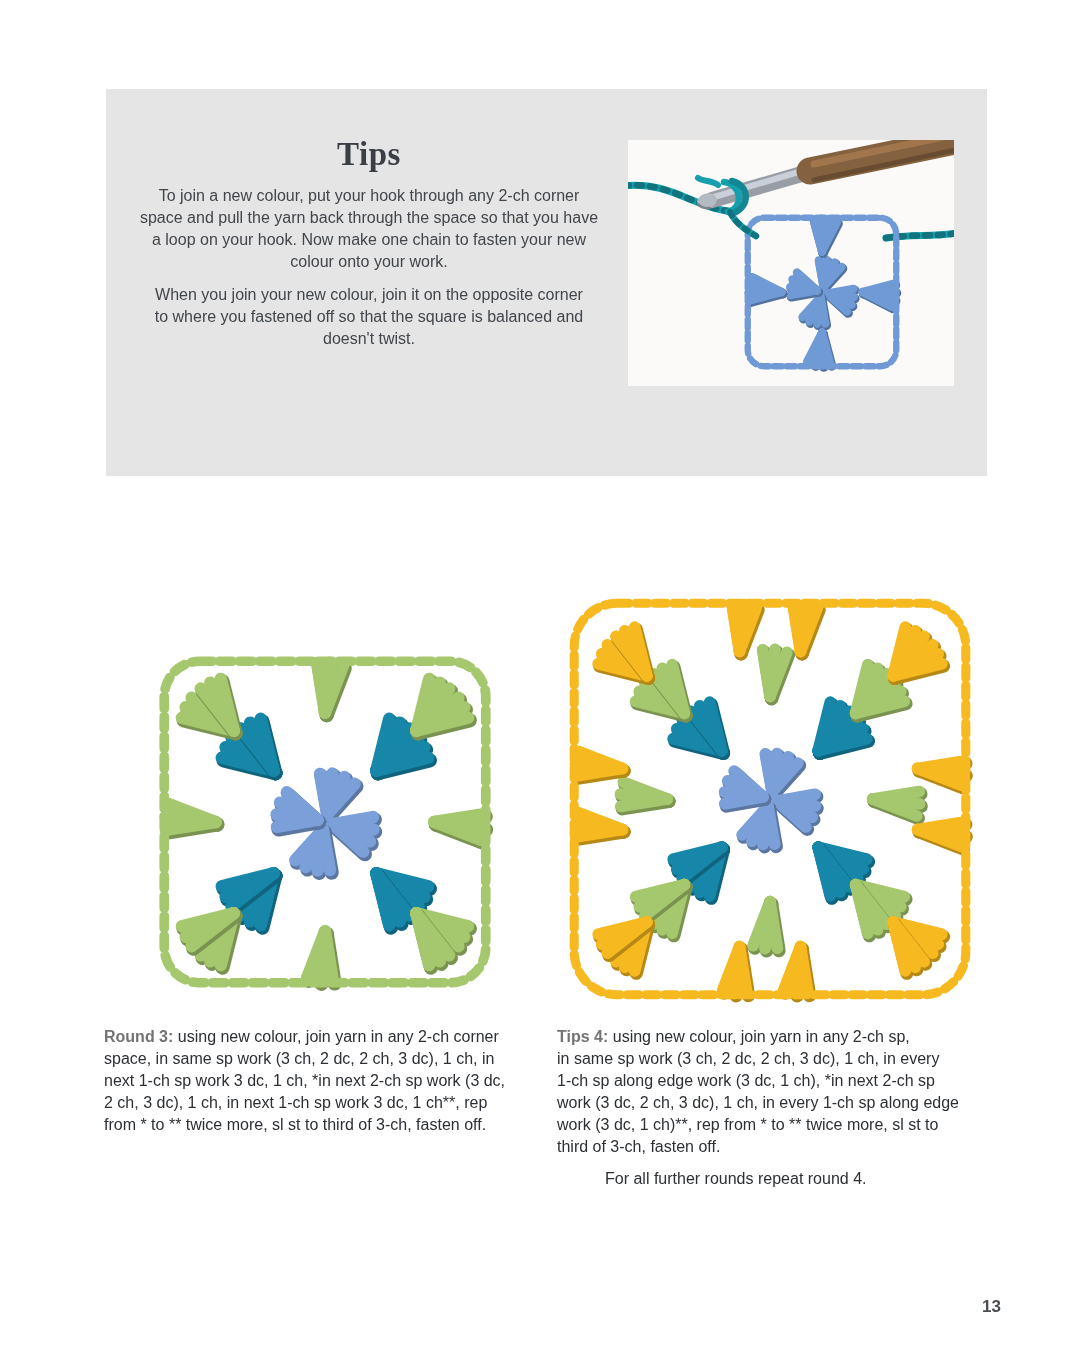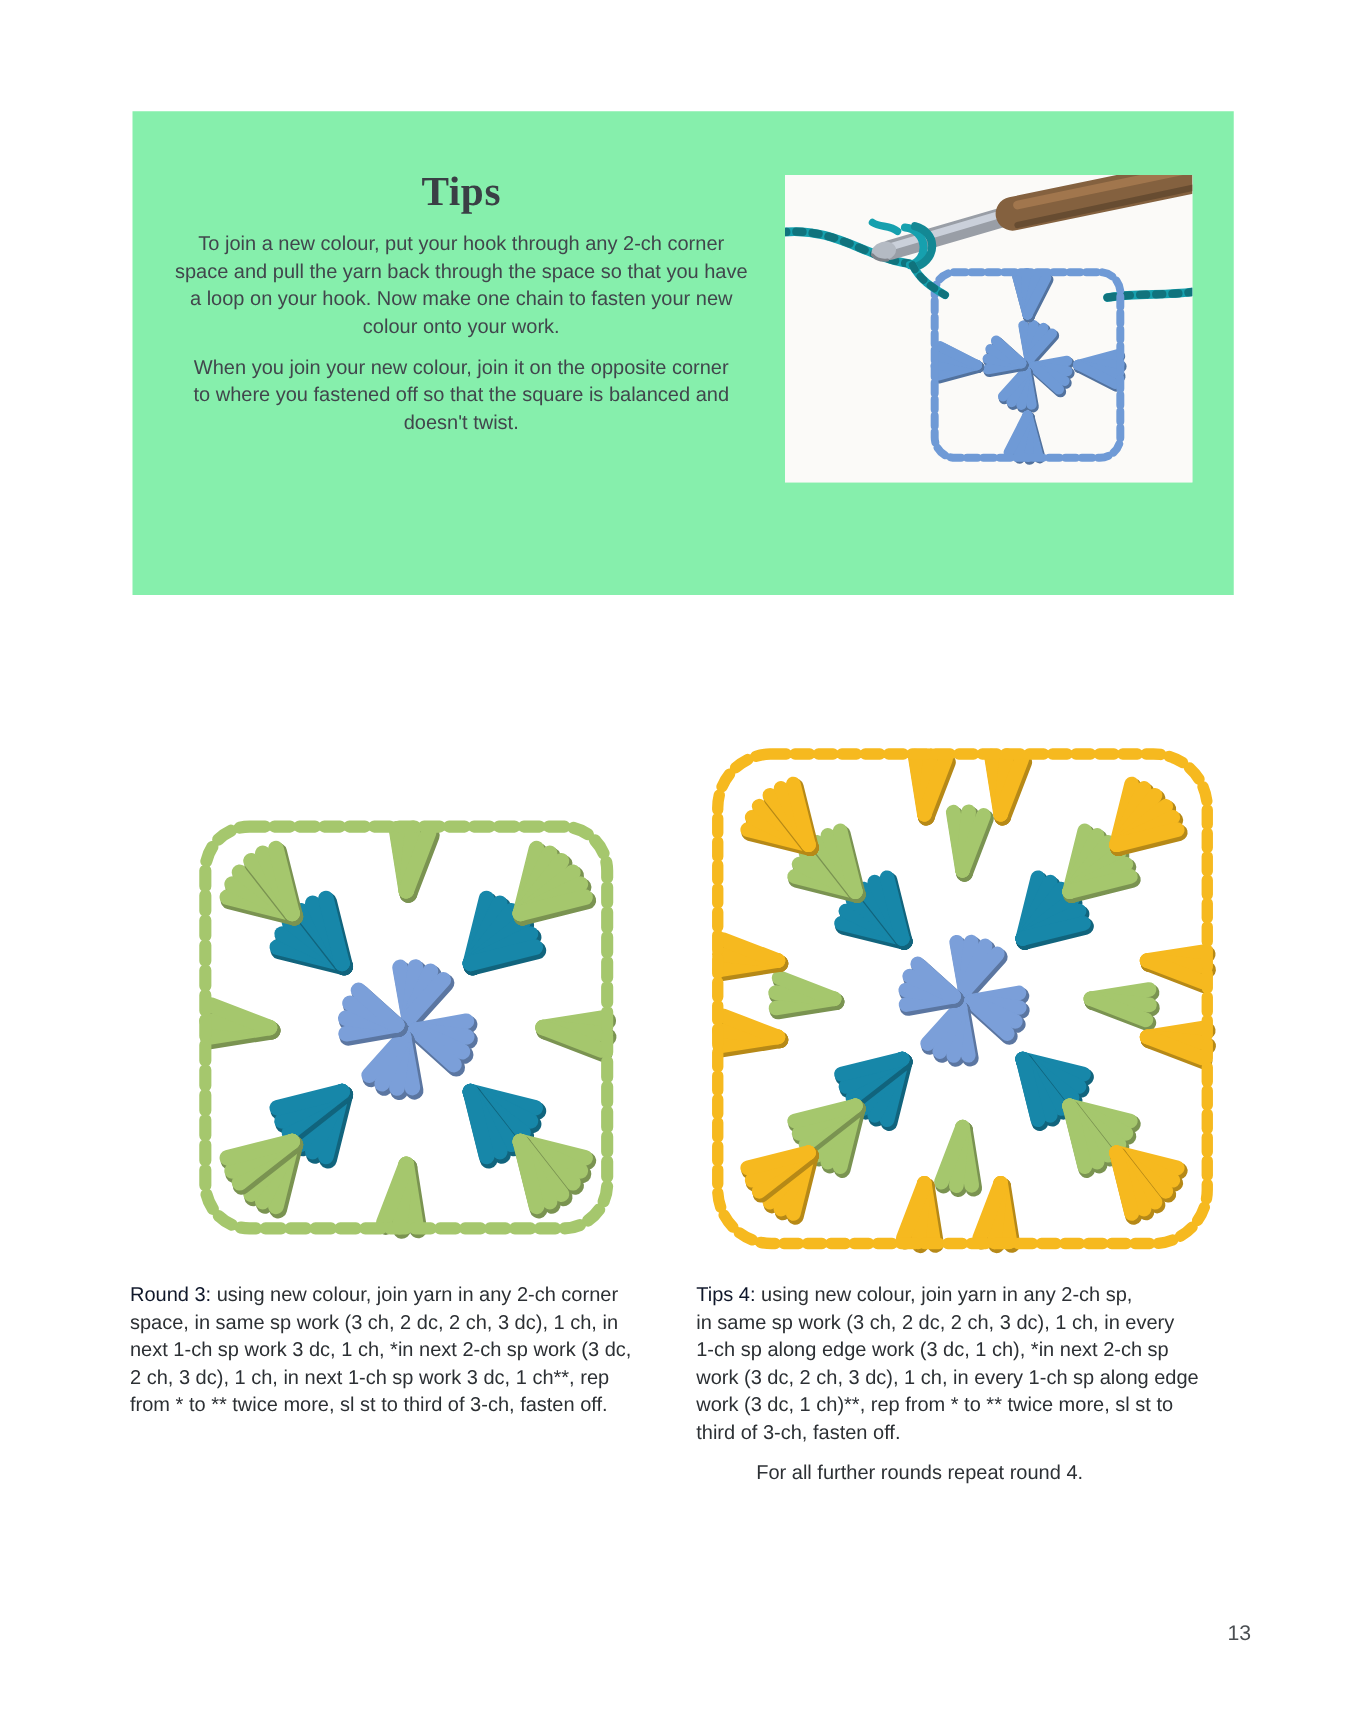--- a/index.html
+++ b/index.html
@@ -5,21 +5,21 @@
   html,body{margin:0;padding:0;}
   body{
     position:relative;
     width:1076px;height:1372px;
     background:#ffffff;
     font-family:"Liberation Sans",sans-serif;
     overflow:hidden;
   }
   .tips-box{
     position:absolute;left:106px;top:89px;width:881px;height:387px;
-    background:#86efac;
+    background:#e5e5e5;
   }
   .tips-text{
     position:absolute;left:14px;top:46px;width:498px;
     text-align:center;
   }
   .tips-title{
     font-family:"Liberation Serif","DejaVu Serif",serif;
     font-size:33px;line-height:38px;font-weight:700;
     color:#3a3f45;margin:0 0 12px 0;letter-spacing:0.5px;
   }
@@ -34,26 +34,26 @@
   .sq-photo{position:absolute;}
   .sq-photo svg{display:block;}
   #sq3{left:140px;top:622px;width:400px;height:400px;}
   #sq4{left:550px;top:562px;width:445px;height:460px;}
   .instr{
     position:absolute;width:470px;
     font-size:16px;line-height:22px;color:#2c3034;
   }
   .instr p{margin:0;white-space:pre-line;}
   .instr p.extra{margin-top:10px;margin-left:48px;}
-  .instr b{font-weight:400;color:#0f172a;}
+  .instr b{font-weight:700;color:#737373;}
   #instr3{left:104px;top:1026px;}
   #instr4{left:557px;top:1026px;}
   .page-number{
     position:absolute;left:982px;top:1297px;
-    font-size:17px;font-weight:400;color:#4a4e52;
+    font-size:17px;font-weight:700;color:#4a4e52;
   }
 </style>
 </head>
 <body>
 
 <div class="tips-box">
   <div class="tips-text">
     <h2 class="tips-title">Tips</h2>
     <p>To join a new colour, put your hook through any 2-ch corner
 space and pull the yarn back through the space so that you have

